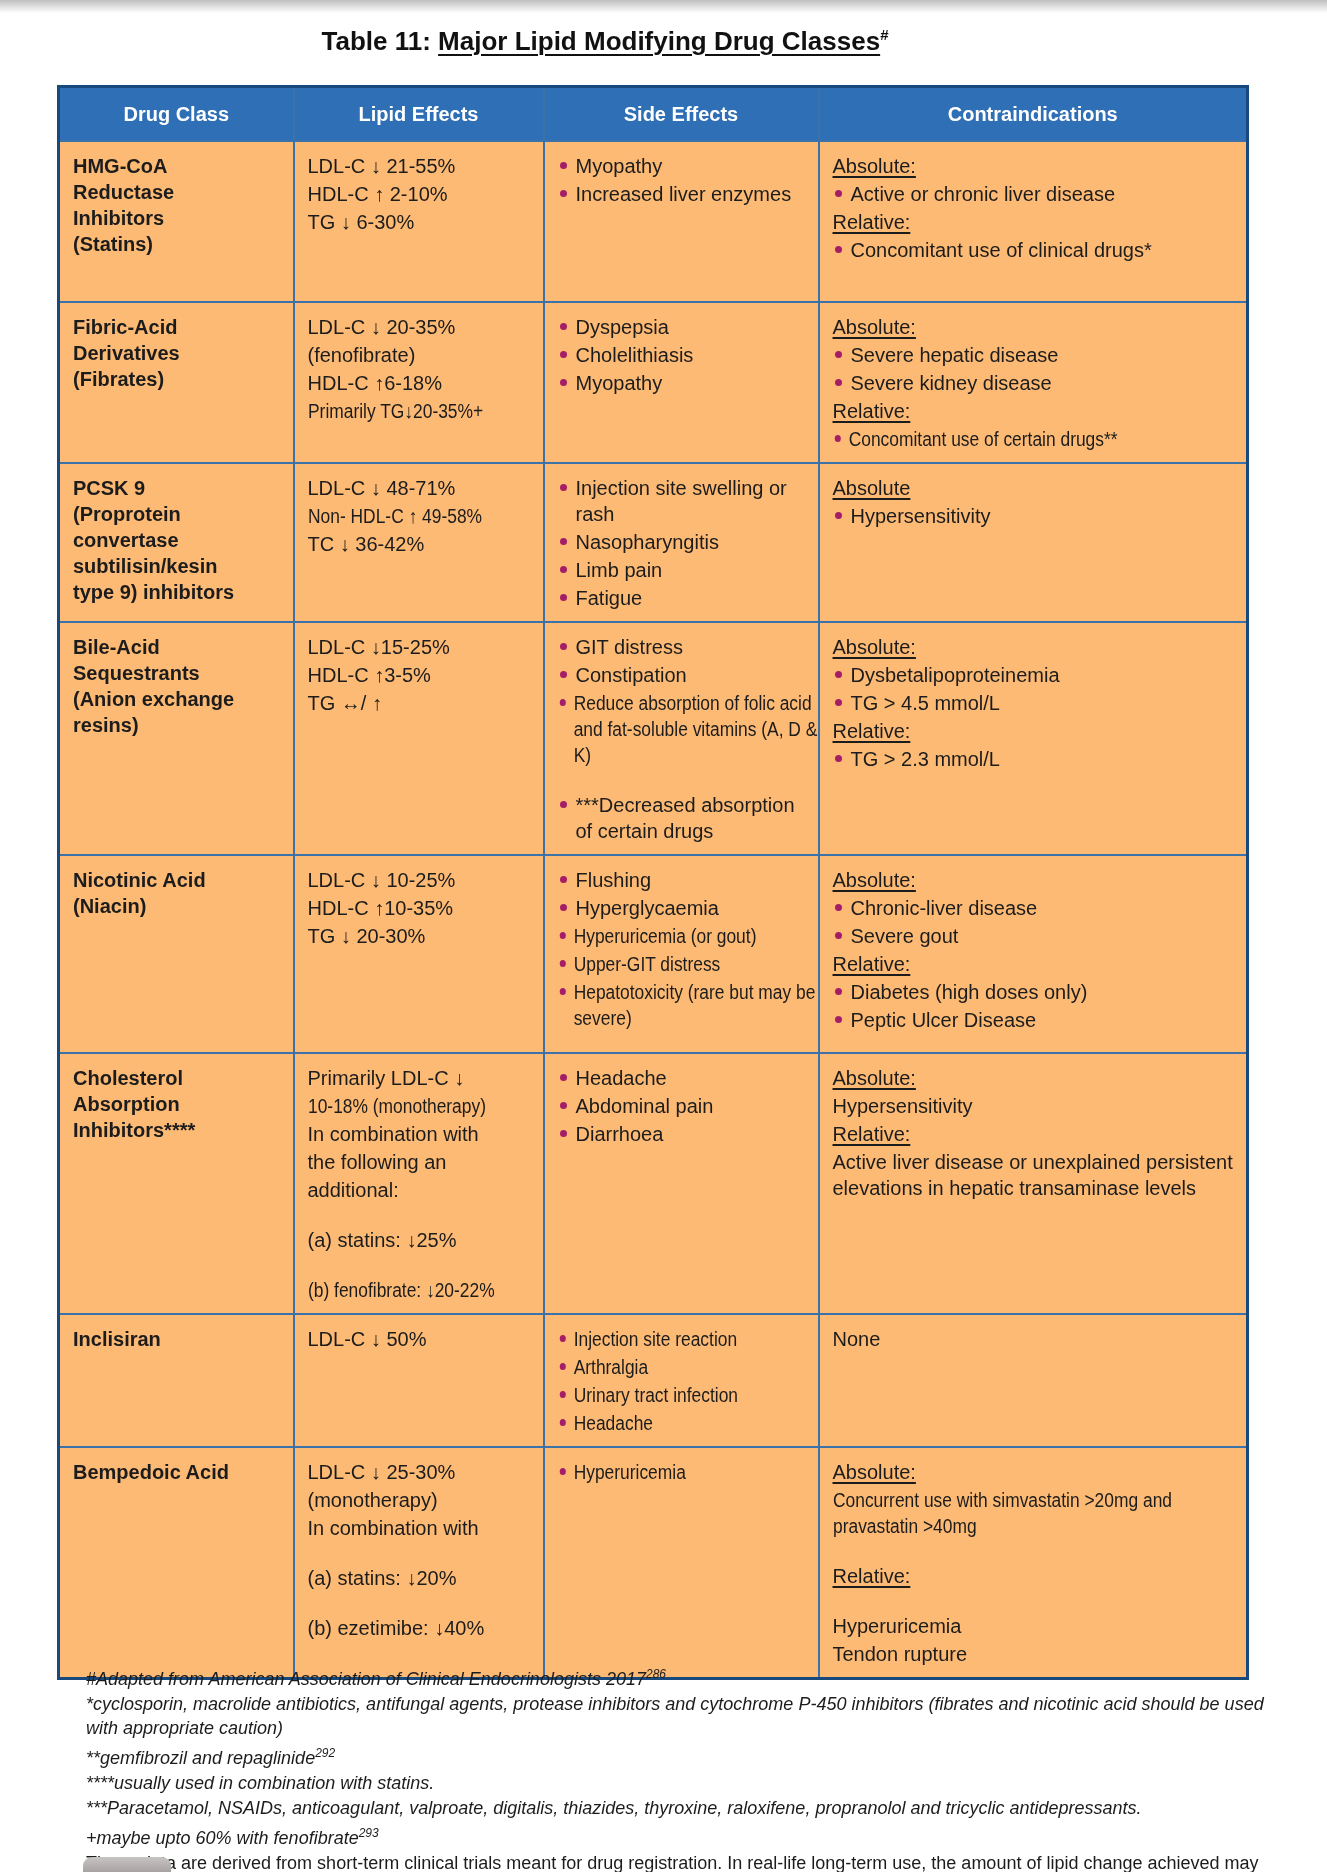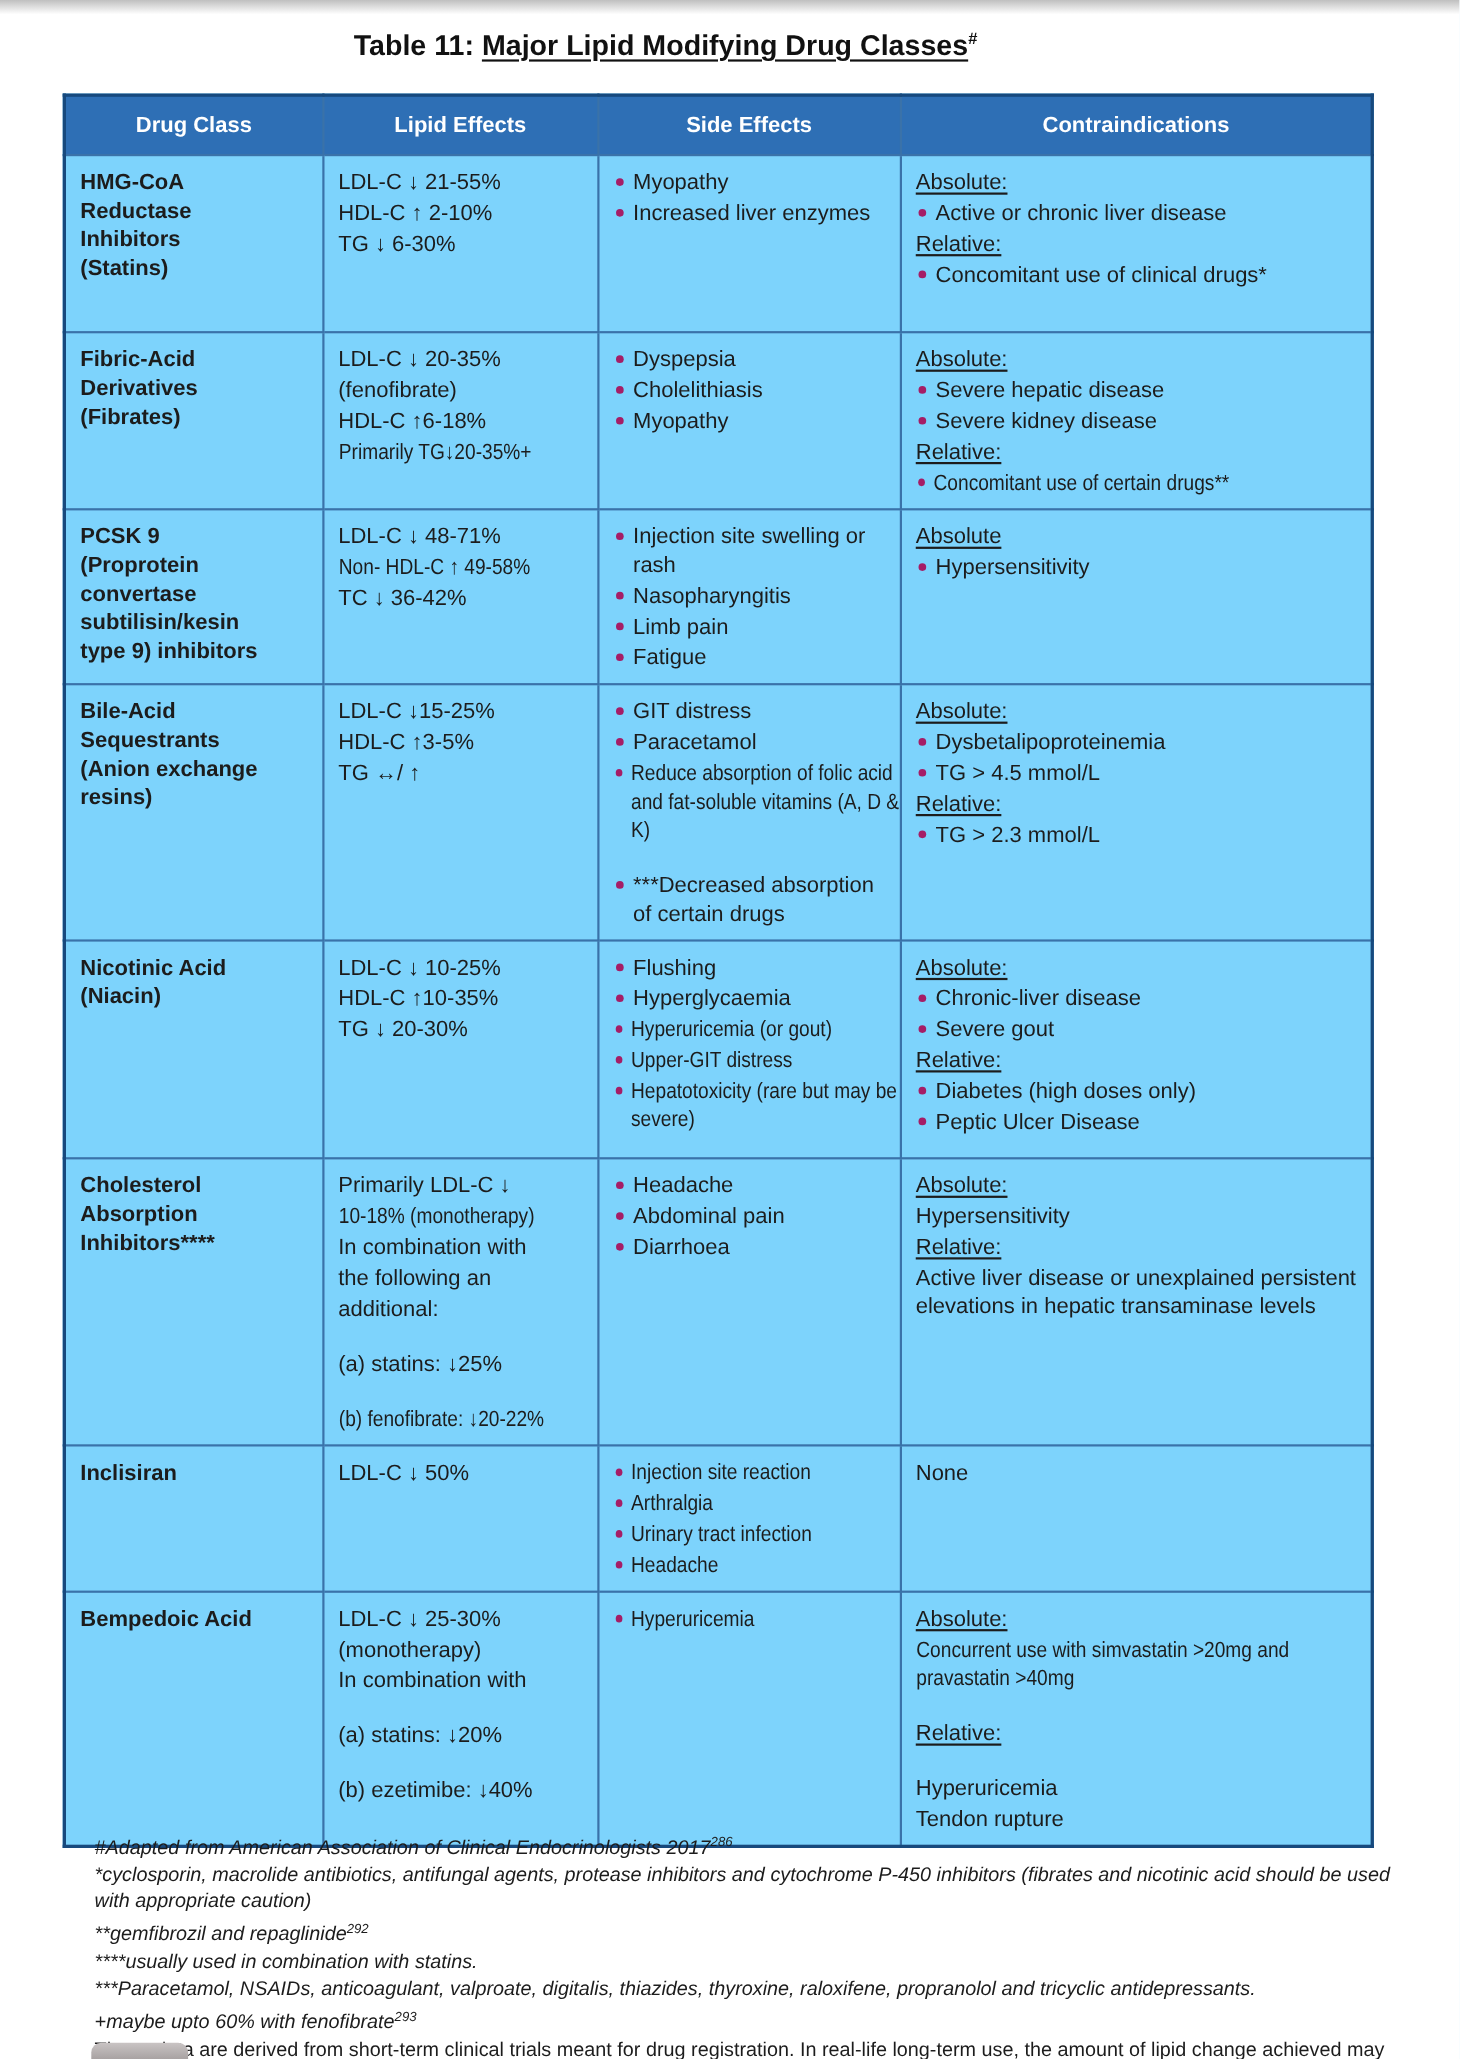--- a/index.html
+++ b/index.html
@@ -22,21 +22,21 @@
     font-size:26px;font-weight:bold;color:#111;
     margin:0;
   }
   .title .u{text-decoration:underline;text-decoration-thickness:2px;text-underline-offset:4px;}
   .title sup{font-size:15px;}
   table.lipid{
     position:absolute;left:57px;top:85px;
     width:1189px;
     border-collapse:collapse;
     table-layout:fixed;
-    background:#7dd3fc;
+    background:#fdba74;
   }
   table.lipid th{
     background:var(--header-bg,#2e6fb5);
     color:#ffffff;
     font-size:20px;font-weight:bold;
     text-align:center;vertical-align:middle;
     height:50px;
     border:2px solid var(--border-inner,#3a72a9);
   }
   table.lipid td{
@@ -177,21 +177,21 @@
             <div class="line">(Anion exchange</div>
             <div class="line">resins)</div>
           </td>
           <td>
             <div class="it">LDL-C ↓15-25%</div>
             <div class="it">HDL-C ↑3-5%</div>
             <div class="it">TG ↔/ ↑</div>
           </td>
           <td>
             <div class="it it-b">GIT distress</div>
-            <div class="it it-b">Paracetamol</div>
+            <div class="it it-b">Constipation</div>
             <div class="it it-b n">Reduce absorption of folic acid and fat-soluble vitamins (A, D &amp; K)</div>
             <div class="gap"></div>
             <div class="it it-b">***Decreased absorption of certain drugs</div>
           </td>
           <td>
             <div class="it it-u">Absolute:</div>
             <div class="it it-b">Dysbetalipoproteinemia</div>
             <div class="it it-b">TG &gt; 4.5 mmol/L</div>
             <div class="it it-u">Relative:</div>
             <div class="it it-b">TG &gt; 2.3 mmol/L</div>

